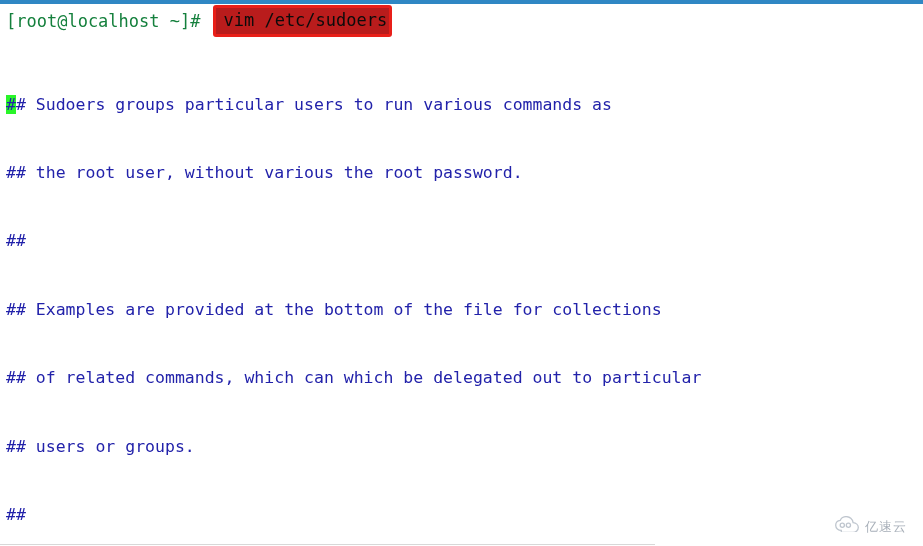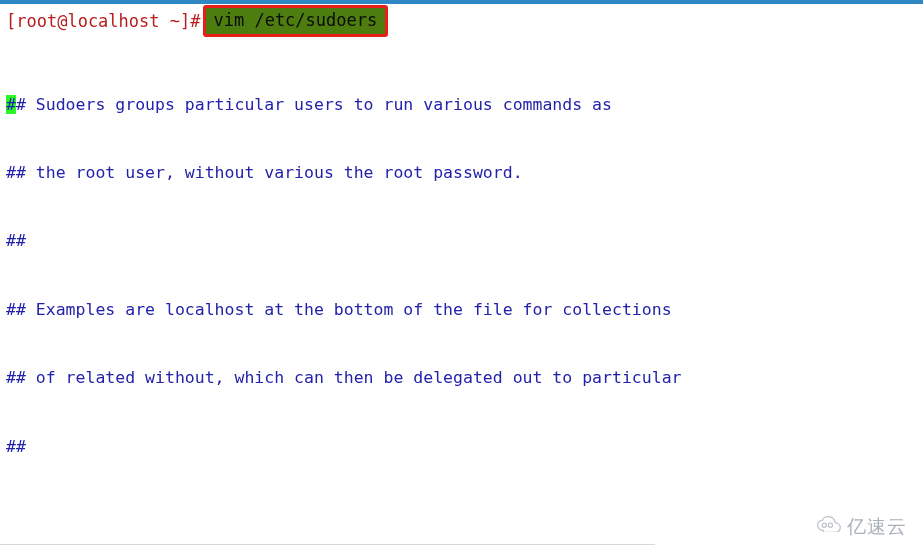--- a/index.html
+++ b/index.html
@@ -38,31 +38,31 @@
     top: 6px;
     left: 6px;
     height: 30px;
     display: flex;
     align-items: center;
     white-space: pre;
     font-size: 17px;
     line-height: 23px;
   }
   .prompt-text {
-    color: #b91c1c;
+    color: #15803d;
     font-family: "DejaVu Sans Mono", "Liberation Mono", monospace;
     letter-spacing: 0px;
   }
   .cmd-box {
     display: inline-block;
     border: 3px solid #e81f19;
     border-radius: 3px;
-    padding: 1px 8px 2px 7px;
-    margin-left: 3px;
-    background: #4d7c0f;
+    padding: 1px 2px 2px 7px;
+    margin-left: 13px;
+    background: #b91c1c;
     color: #0b0b0b;
     font-family: "DejaVu Sans Mono", "Liberation Mono", monospace;
     white-space: pre;
   }
 
   
   .buffer {
     position: absolute;
     top: 48px;
     left: 6px;
@@ -102,21 +102,21 @@
     right: 16px;
     bottom: 10px;
     display: flex;
     align-items: center;
     gap: 5px;
     opacity: 0.85;
   }
   .wm-icon { display: block; }
   .wm-text {
     font-family: "DejaVu Sans", "Liberation Sans", sans-serif;
-    font-size: 19px;
+    font-size: 13px;
     color: #9aa3ae;
     letter-spacing: 1px;
     line-height: 1;
   }
 </style>
 </head>
 <body>
 
 <div id="screen">
 
@@ -124,22 +124,23 @@
 
   <div class="prompt-line">
     <span class="prompt-text">[root@localhost ~]#</span>
     <span class="cmd-box">vim /etc/sudoers</span>
   </div>
 
   <div class="buffer">
     <div class="buf-line"><span class="cursor">#</span><span># Sudoers groups particular users to run various commands as</span></div>
     <div class="buf-line">## the root user, without various the root password.</div>
     <div class="buf-line">##</div>
-    <div class="buf-line">## Examples are localhost at the bottom of the file for collections</div>
-    <div class="buf-line">## of related without, which can then be delegated out to particular</div>
+    <div class="buf-line">## Examples are provided at the bottom of the file for collections</div>
+    <div class="buf-line">## of related commands, which can which be delegated out to particular</div>
+    <div class="buf-line">## users or groups.</div>
     <div class="buf-line">##</div>
     
     
     
     
     
     
     
     
     

